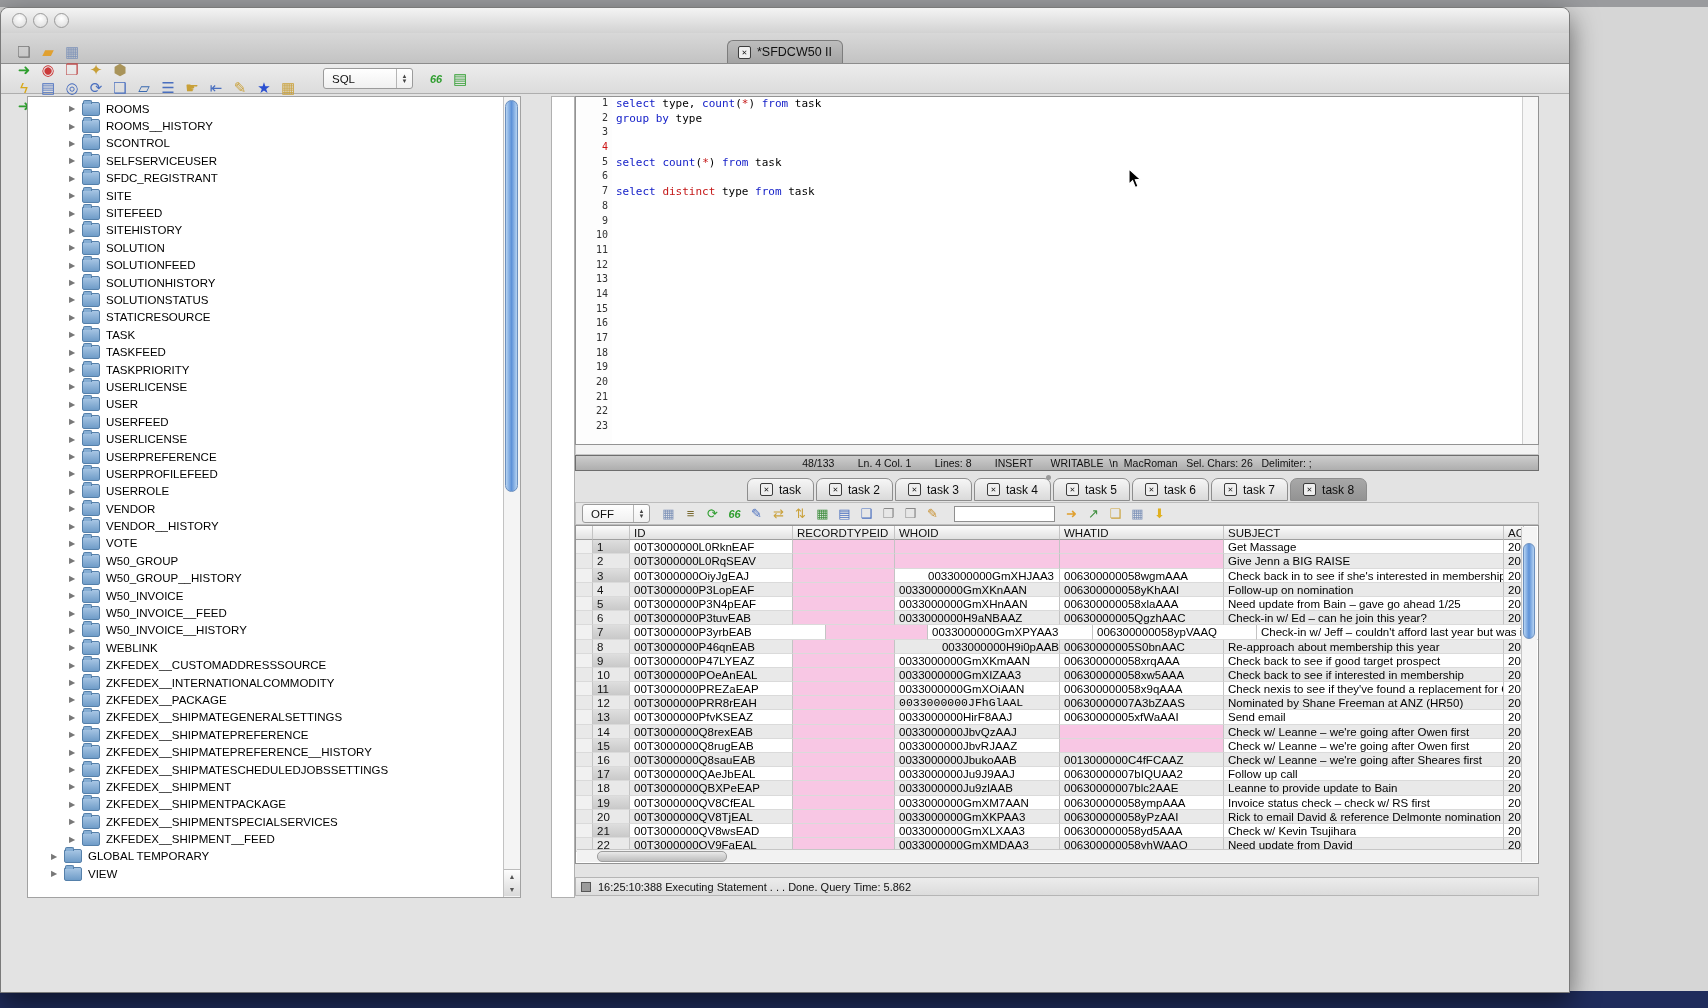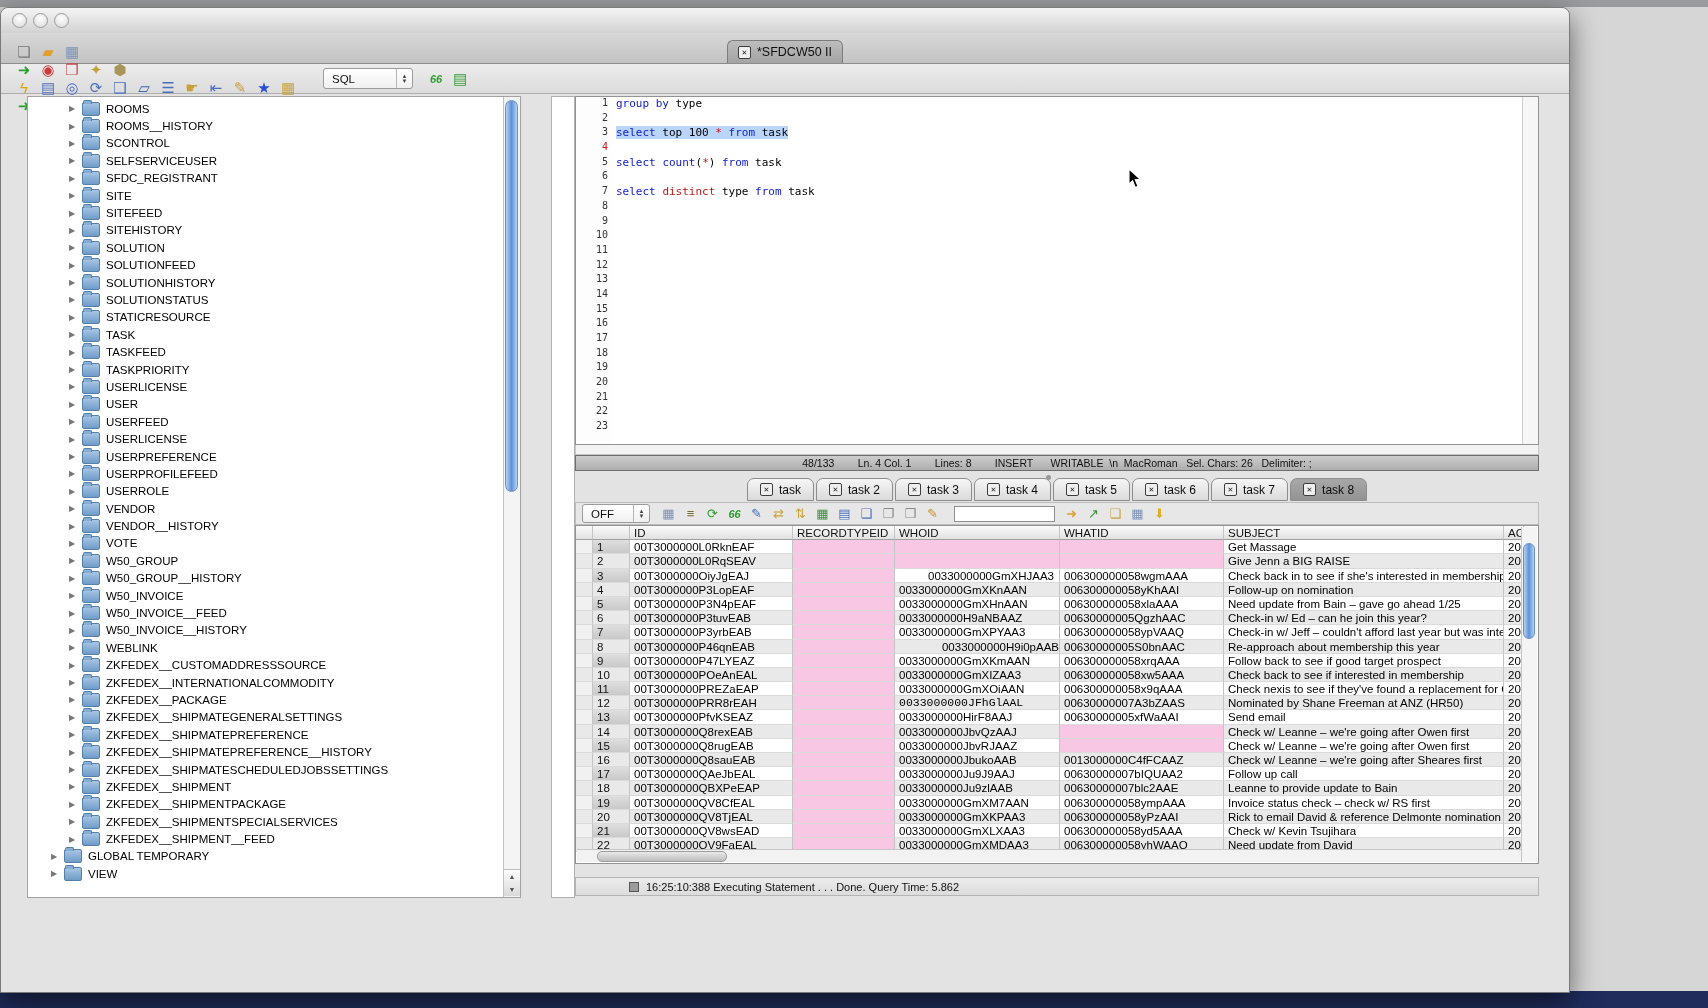--- a/index.html
+++ b/index.html
@@ -101,21 +101,21 @@
   .datarow .tcell{border-bottom:1px solid #dadada;}
   .datarow.alt .tcell{background:#e9e9e9;}
   .datarow .tcell.pink, .datarow.alt .tcell.pink{background:#f8c7e4;}
   .thscroll{position:absolute;left:1px;right:16px;bottom:1px;height:12px;background:#f2f2f2;border-top:1px solid #c6c6c6;}
   .thumb-gray{position:absolute;left:20px;top:1px;width:128px;height:9px;border-radius:5px;
               background:linear-gradient(#e9e9e9,#bdbdbd);border:1px solid #9d9d9d;}
   .tvscroll{position:absolute;right:1px;top:1px;bottom:1px;width:15px;background:#f4f4f4;border-left:1px solid #c6c6c6;}
 
   
   .bstatus{position:absolute;left:24px;top:781px;width:964px;height:19px;background:linear-gradient(#ececec,#dcdcdc);
-           border:1px solid #b5b5b5;box-sizing:border-box;display:flex;align-items:center;font-size:11px;color:#111;padding-left:48px;}
+           border:1px solid #b5b5b5;box-sizing:border-box;display:flex;align-items:center;font-size:11px;color:#111;}
   .bsq{width:8px;height:8px;background:#9b9b9b;border:1px solid #565656;margin:0 7px 0 5px;}
 
   .cursor{position:absolute;left:1128px;top:168px;z-index:50;}
 </style>
 </head>
 <body>
 
 <div class="desktop-top"></div>
 <div class="desktop-strip"></div>
 
@@ -443,23 +443,23 @@
           <div class="gnum">16</div>
           <div class="gnum">17</div>
           <div class="gnum">18</div>
           <div class="gnum">19</div>
           <div class="gnum">20</div>
           <div class="gnum">21</div>
           <div class="gnum">22</div>
           <div class="gnum">23</div>
         </div>
       <div class="codelines" id="code">
+          <div class="cline"><span><span class="kw">select</span><span class="pl"> type, </span><span class="kw">count</span><span class="pl">(</span><span class="rd">*</span><span class="pl">) </span><span class="kw">from</span><span class="pl"> task</span></span></div>
           <div class="cline"><span><span class="kw">group by</span><span class="pl"> type</span></span></div>
           <div class="cline"> </div>
-          <div class="cline"><span class="selbg"><span class="kw">select</span><span class="pl"> top 100 </span><span class="rd">*</span><span class="pl"> </span><span class="kw">from</span><span class="pl"> task</span></span></div>
           <div class="cline"> </div>
           <div class="cline"><span><span class="kw">select</span><span class="pl"> </span><span class="kw">count</span><span class="pl">(</span><span class="rd">*</span><span class="pl">) </span><span class="kw">from</span><span class="pl"> task</span></span></div>
           <div class="cline"> </div>
           <div class="cline"><span><span class="kw">select</span><span class="pl"> </span><span class="rd">distinct</span><span class="pl"> type </span><span class="kw">from</span><span class="pl"> task</span></span></div>
           <div class="cline"> </div>
           <div class="cline"> </div>
           <div class="cline"> </div>
           <div class="cline"> </div>
           <div class="cline"> </div>
           <div class="cline"> </div>
@@ -615,21 +615,21 @@
             <div class="tcell" style="width: 163px;">00T3000000P3tuvEAB</div>
             <div class="tcell pink" style="width: 102px;"></div>
             <div class="tcell" style="width: 165px;">0033000000H9aNBAAZ</div>
             <div class="tcell" style="width: 164px;">00630000005QgzhAAC</div>
             <div class="tcell" style="width: 280px;">Check-in w/ Ed – can he join this year?</div>
             <div class="tcell" style="width: 20px;">200</div>
           </div>
           <div class="trowt datarow">
             <div class="tcell spacercell" style="width: 17px;"></div>
             <div class="tcell rownum" style="width: 37px;">7</div>
-            <div class="tcell" style="width: 163px;">00T3000000P3yrbEAB</div>
+            <div class="tcell" style="width: 196px;">00T3000000P3yrbEAB</div>
             <div class="tcell pink" style="width: 102px;"></div>
             <div class="tcell" style="width: 165px;">0033000000GmXPYAA3</div>
             <div class="tcell" style="width: 164px;">006300000058ypVAAQ</div>
             <div class="tcell" style="width: 280px;">Check-in w/ Jeff – couldn't afford last year but was interested</div>
             <div class="tcell" style="width: 20px;">200</div>
           </div>
           <div class="trowt datarow alt">
             <div class="tcell spacercell" style="width: 17px;"></div>
             <div class="tcell rownum" style="width: 37px;">8</div>
             <div class="tcell" style="width: 163px;">00T3000000P46qnEAB</div>
@@ -639,21 +639,21 @@
             <div class="tcell" style="width: 280px;">Re-approach about membership this year</div>
             <div class="tcell" style="width: 20px;">200</div>
           </div>
           <div class="trowt datarow">
             <div class="tcell spacercell" style="width: 17px;"></div>
             <div class="tcell rownum" style="width: 37px;">9</div>
             <div class="tcell" style="width: 163px;">00T3000000P47LYEAZ</div>
             <div class="tcell pink" style="width: 102px;"></div>
             <div class="tcell" style="width: 165px;">0033000000GmXKmAAN</div>
             <div class="tcell" style="width: 164px;">006300000058xrqAAA</div>
-            <div class="tcell" style="width: 280px;">Follow back to see if good target prospect</div>
+            <div class="tcell" style="width: 280px;">Check back to see if good target prospect</div>
             <div class="tcell" style="width: 20px;">200</div>
           </div>
           <div class="trowt datarow alt">
             <div class="tcell spacercell" style="width: 17px;"></div>
             <div class="tcell rownum" style="width: 37px;">10</div>
             <div class="tcell" style="width: 163px;">00T3000000POeAnEAL</div>
             <div class="tcell pink" style="width: 102px;"></div>
             <div class="tcell" style="width: 165px;">0033000000GmXIZAA3</div>
             <div class="tcell" style="width: 164px;">006300000058xw5AAA</div>
             <div class="tcell" style="width: 280px;">Check back to see if interested in membership</div>

